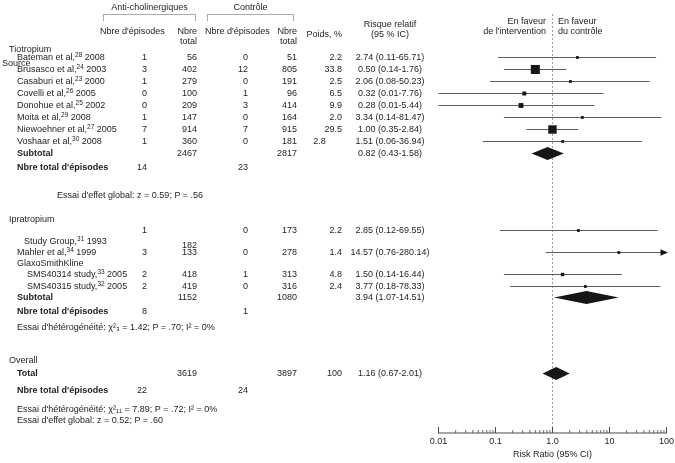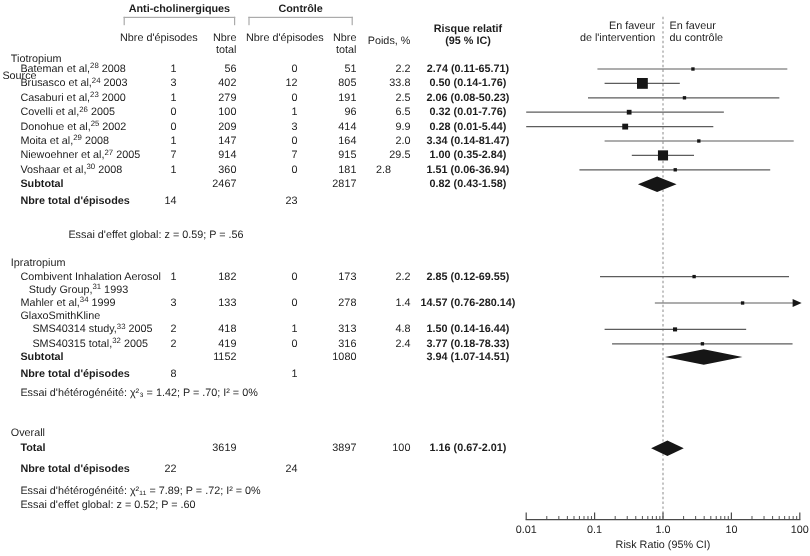--- a/index.html
+++ b/index.html
@@ -1,20 +1,20 @@
 <!DOCTYPE html>
 <html><head>
 <meta charset="utf-8">
 <style>
   html,body{margin:0;padding:0;background:#fff;}
   #fig{position:relative;width:675px;height:463px;background:#fff;overflow:hidden;
        font-family:"Liberation Sans","DejaVu Sans",sans-serif;font-size:9px;color:#1d1d1d;}
   .abs{position:absolute;white-space:nowrap;line-height:11px;}
   .r{text-align:right;}
-  .c{text-align:center;font-weight:bold;}
+  .c{text-align:center;}
   .b{font-weight:bold;}
   #fig sup{font-size:6.5px;vertical-align:3px;line-height:0;}
   .bracket{position:absolute;height:6px;border:1px solid #ababab;border-bottom:none;}
   #plot{position:absolute;left:0;top:0;}
 </style>
 </head>
 <body>
 
 <div id="fig">
   <svg id="plot" width="675" height="463">
@@ -173,44 +173,43 @@
     <div class="abs c" style="left: 338px; top: 136px; width: 104px;">1.51 (0.06-36.94)</div>
     <div class="abs b" style="left: 17px; top: 148px;">Subtotal</div>
     <div class="abs r" style="left: 152px; top: 148px; width: 45px;">2467</div>
     <div class="abs r" style="left: 252px; top: 148px; width: 45px;">2817</div>
     <div class="abs c" style="left: 338px; top: 148px; width: 104px;">0.82 (0.43-1.58)</div>
     <div class="abs b" style="left: 17px; top: 162px;">Nbre total d'épisodes</div>
     <div class="abs r" style="left: 102px; top: 162px; width: 45px;">14</div>
     <div class="abs r" style="left: 203px; top: 162px; width: 45px;">23</div>
     <div class="abs" style="left: 17px; top: 190px; padding-left: 40px;">Essai d'effet global: z = 0.59; P = .56</div>
     <div class="abs" style="left: 9px; top: 214px;">Ipratropium</div>
-    <div class="abs" style="left: 17px; top: 225px;"><span>Combivent Inhalation Aerosol</span></div>
     <div class="abs" style="left: 24px; top: 236px;"><span>Study Group,</span><sup>31</sup><span> 1993</span></div>
     <div class="abs r" style="left: 102px; top: 225px; width: 45px;">1</div>
-    <div class="abs r" style="left: 152px; top: 225px; width: 45px;">182</div>
+    <div class="abs r" style="left: 152px; top: 240px; width: 45px;">182</div>
     <div class="abs r" style="left: 203px; top: 225px; width: 45px;">0</div>
     <div class="abs r" style="left: 252px; top: 225px; width: 45px;">173</div>
     <div class="abs r" style="left: 297px; top: 225px; width: 45px;">2.2</div>
     <div class="abs c" style="left: 338px; top: 225px; width: 104px;">2.85 (0.12-69.55)</div>
     <div class="abs" style="left: 17px; top: 247px;"><span>Mahler et al,</span><sup>34</sup><span> 1999</span></div>
     <div class="abs r" style="left: 102px; top: 247px; width: 45px;">3</div>
     <div class="abs r" style="left: 152px; top: 247px; width: 45px;">133</div>
     <div class="abs r" style="left: 203px; top: 247px; width: 45px;">0</div>
     <div class="abs r" style="left: 252px; top: 247px; width: 45px;">278</div>
     <div class="abs r" style="left: 297px; top: 247px; width: 45px;">1.4</div>
     <div class="abs c" style="left: 338px; top: 247px; width: 104px;">14.57 (0.76-280.14)</div>
     <div class="abs" style="left: 17px; top: 258px;">GlaxoSmithKline</div>
     <div class="abs" style="left: 27px; top: 269px;"><span>SMS40314 study,</span><sup>33</sup><span> 2005</span></div>
     <div class="abs r" style="left: 102px; top: 269px; width: 45px;">2</div>
     <div class="abs r" style="left: 152px; top: 269px; width: 45px;">418</div>
     <div class="abs r" style="left: 203px; top: 269px; width: 45px;">1</div>
     <div class="abs r" style="left: 252px; top: 269px; width: 45px;">313</div>
     <div class="abs r" style="left: 297px; top: 269px; width: 45px;">4.8</div>
     <div class="abs c" style="left: 338px; top: 269px; width: 104px;">1.50 (0.14-16.44)</div>
-    <div class="abs" style="left: 27px; top: 281px;"><span>SMS40315 total,</span><sup>32</sup><span> 2005</span></div>
+    <div class="abs" style="left: 27px; top: 281px;"><span>SMS40315 study,</span><sup>32</sup><span> 2005</span></div>
     <div class="abs r" style="left: 102px; top: 281px; width: 45px;">2</div>
     <div class="abs r" style="left: 152px; top: 281px; width: 45px;">419</div>
     <div class="abs r" style="left: 203px; top: 281px; width: 45px;">0</div>
     <div class="abs r" style="left: 252px; top: 281px; width: 45px;">316</div>
     <div class="abs r" style="left: 297px; top: 281px; width: 45px;">2.4</div>
     <div class="abs c" style="left: 338px; top: 281px; width: 104px;">3.77 (0.18-78.33)</div>
     <div class="abs b" style="left: 17px; top: 292px;">Subtotal</div>
     <div class="abs r" style="left: 152px; top: 292px; width: 45px;">1152</div>
     <div class="abs r" style="left: 252px; top: 292px; width: 45px;">1080</div>
     <div class="abs c" style="left: 338px; top: 292px; width: 104px;">3.94 (1.07-14.51)</div>

